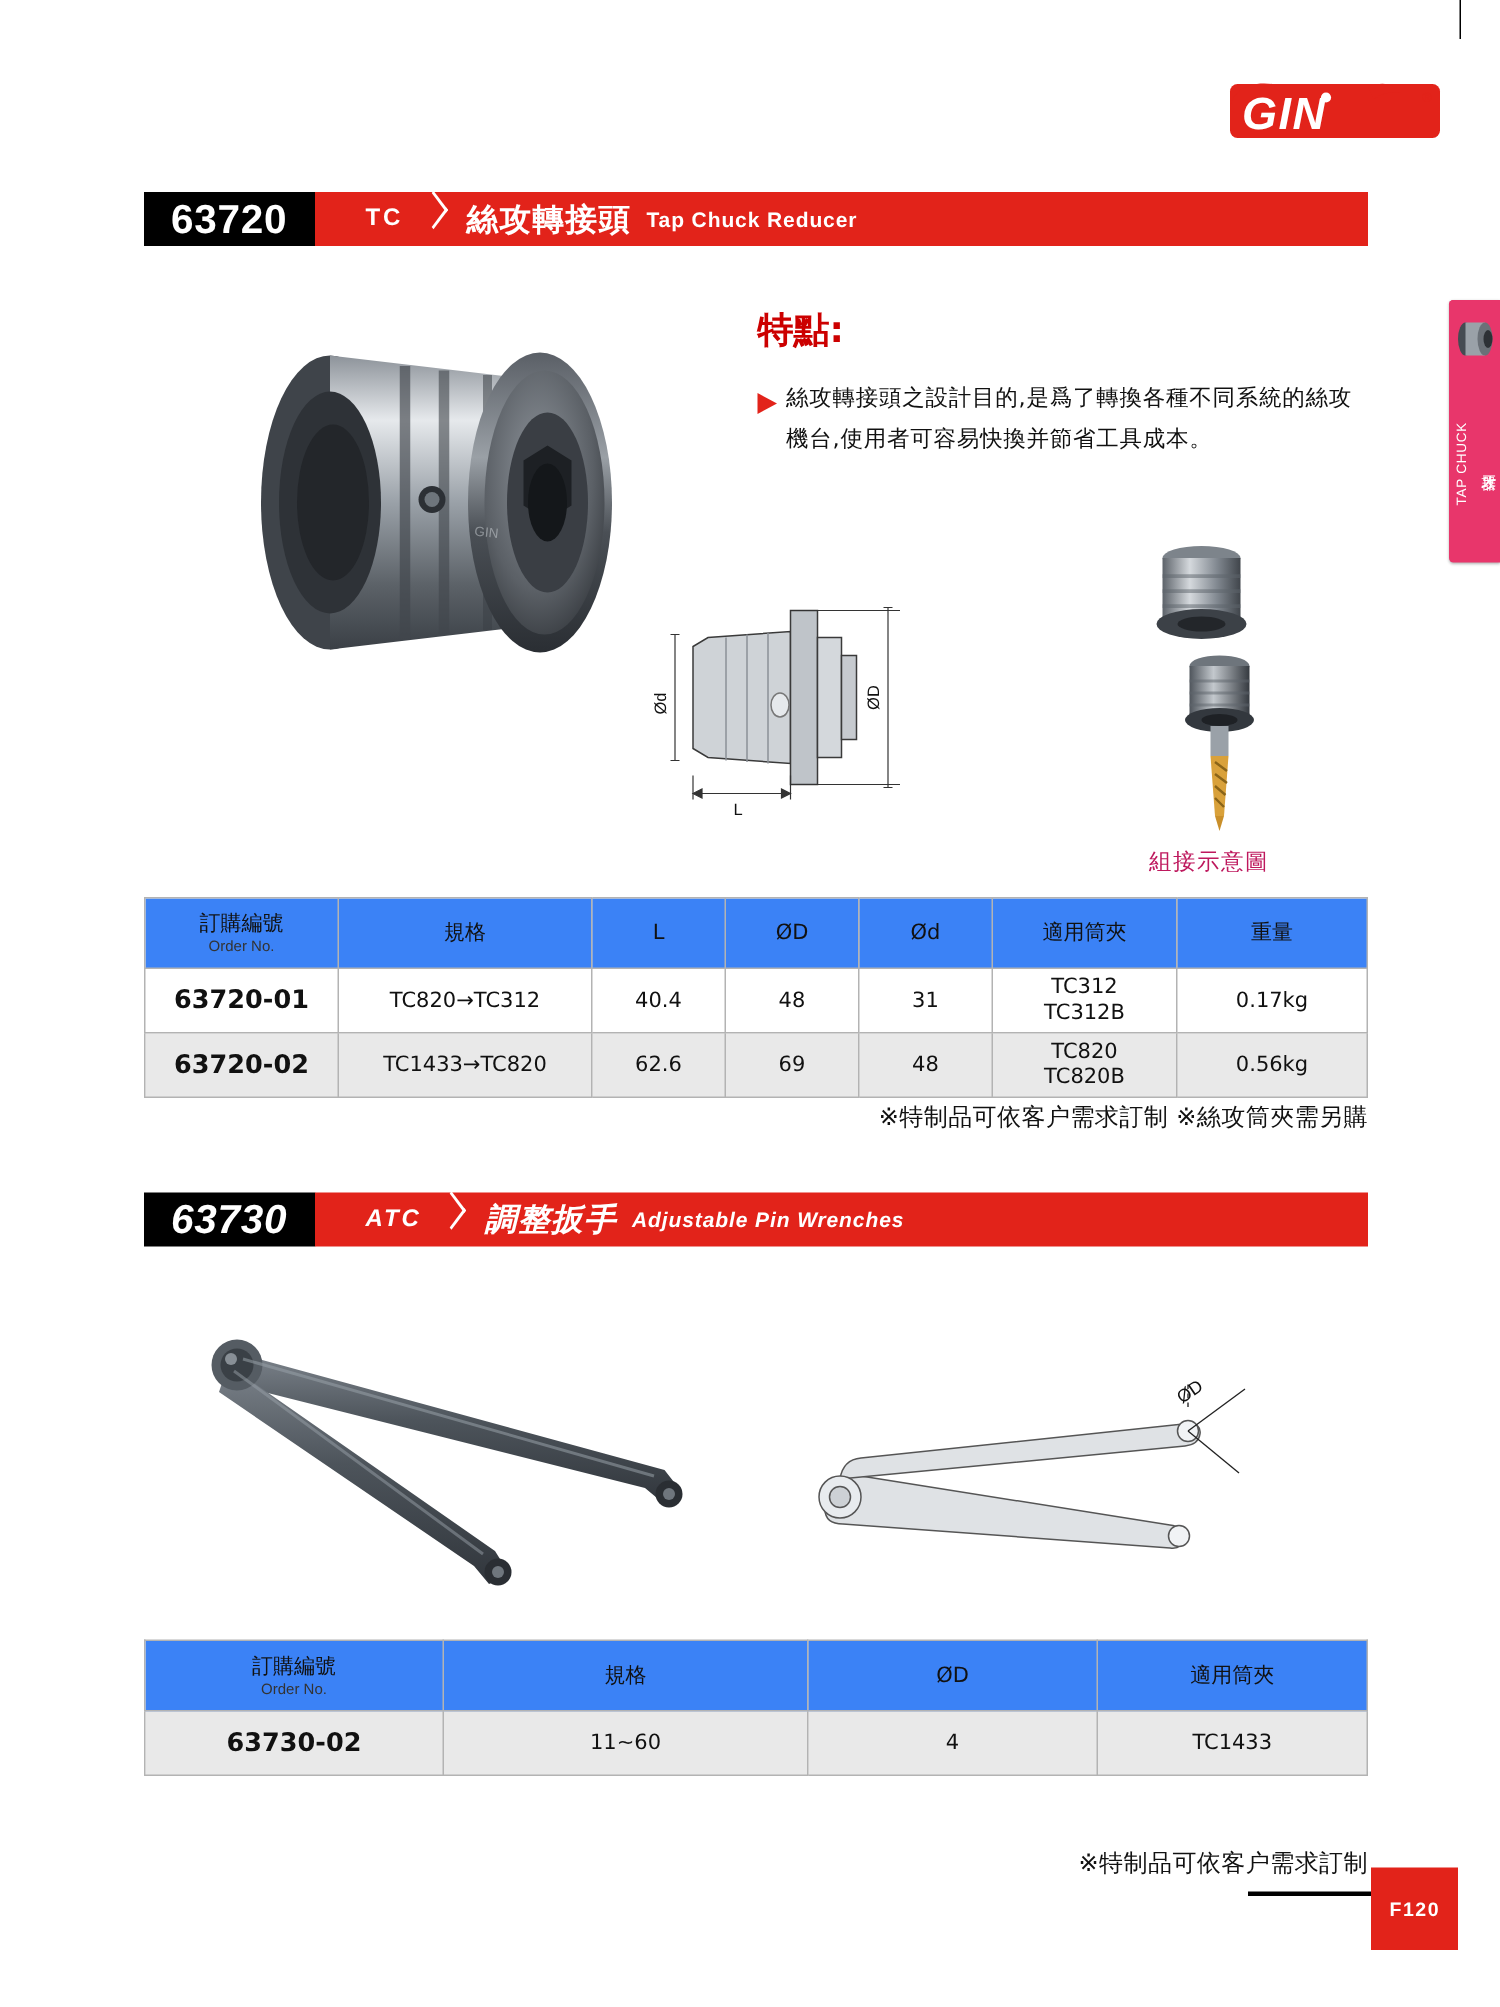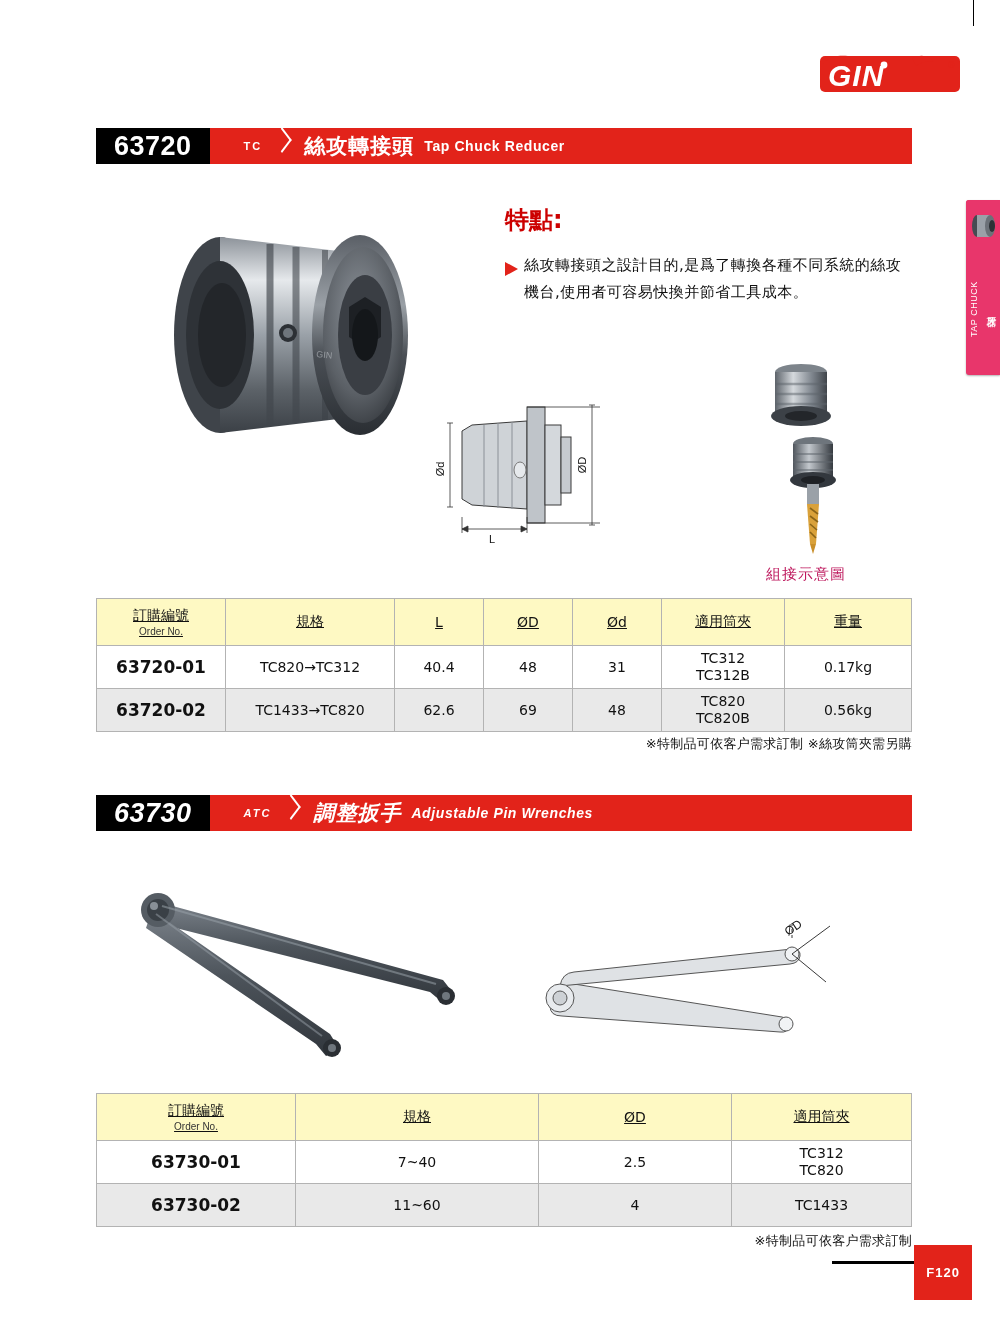--- a/index.html
+++ b/index.html
@@ -43,21 +43,21 @@
     border-bottom:18px solid transparent;
     border-left:17px solid #000;
   }
   .sec-header .redbar {
     background:#e2231a; color:#fff;
     display:flex; align-items:center;
     padding-left:34px; padding-right:16px;
     position:relative;
   }
   .sec-header .code {
-    font-size:11px; font-weight:bold; letter-spacing:2px; color:#fff;
+    font-size:16px; font-weight:bold; letter-spacing:2px; color:#fff;
     margin-right:12px;
   }
   .sec-header .chev {
     width:16px; height:36px; position:relative; margin-right:14px;
   }
   .sec-header .chev:before{
     content:""; position:absolute; left:0; top:4px;
     width:14px; height:14px; border-top:2px solid #fff; border-right:2px solid #fff;
     transform:rotate(45deg) skew(8deg,8deg);
   }
@@ -109,33 +109,33 @@
   
   table.spec {
     position:absolute; border-collapse:collapse;
     font-family:"DejaVu Sans", sans-serif;
   }
   table.spec th, table.spec td {
     border:1px solid #b3b3b3;
     text-align:center; vertical-align:middle;
   }
   table.spec th {
-    background:#fef9c3; font-weight:normal;
-    font-size:14px; height:44px; color:#111;text-decoration:underline;
+    background:#3b82f6; font-weight:normal;
+    font-size:14px; height:44px; color:#111;
   }
   table.spec th .en { display:block; font-size:10px; color:#333; margin-top:1px;
     font-family:"Liberation Sans", sans-serif;}
   table.spec td { font-size:14px; height:40px; color:#111; }
   table.spec td.ord { font-weight:bold; font-size:17px; }
   table.spec tr.alt td { background:#e9e9e9; }
   table.spec tr.plain td { background:#fff; }
   .cellstack span { display:block; line-height:17px; }
 
   .note {
-    position:absolute; font-size:13px; color:#111;
+    position:absolute; font-size:16px; color:#111;
     font-family:"DejaVu Sans", sans-serif; letter-spacing:.3px;
   }
 
   
   .caption {
     position:absolute; font-size:15px; color:#be185d;
     font-family:"DejaVu Sans", sans-serif; letter-spacing:1px;
   }
 
   
@@ -428,29 +428,20 @@
         <th style="width:196px">
           <span>訂購編號</span>
           <span class="en">Order No.</span>
         </th>
         <th style="width:240px">規格</th>
         <th style="width:190px">ØD</th>
         <th>適用筒夾</th>
       </tr>
     </thead>
     <tbody>
-      <tr class="plain">
-        <td class="ord">63730-01</td>
-        <td>7~40</td>
-        <td>2.5</td>
-        <td class="cellstack">
-          <span>TC312</span>
-          <span>TC820</span>
-        </td>
-      </tr>
       <tr class="alt">
         <td class="ord">63730-02</td>
         <td>11~60</td>
         <td>4</td>
         <td>TC1433</td>
       </tr>
     </tbody>
   </table>
 
   <div class="note" style="right:88px;top:1232px;">※特制品可依客户需求訂制</div>

